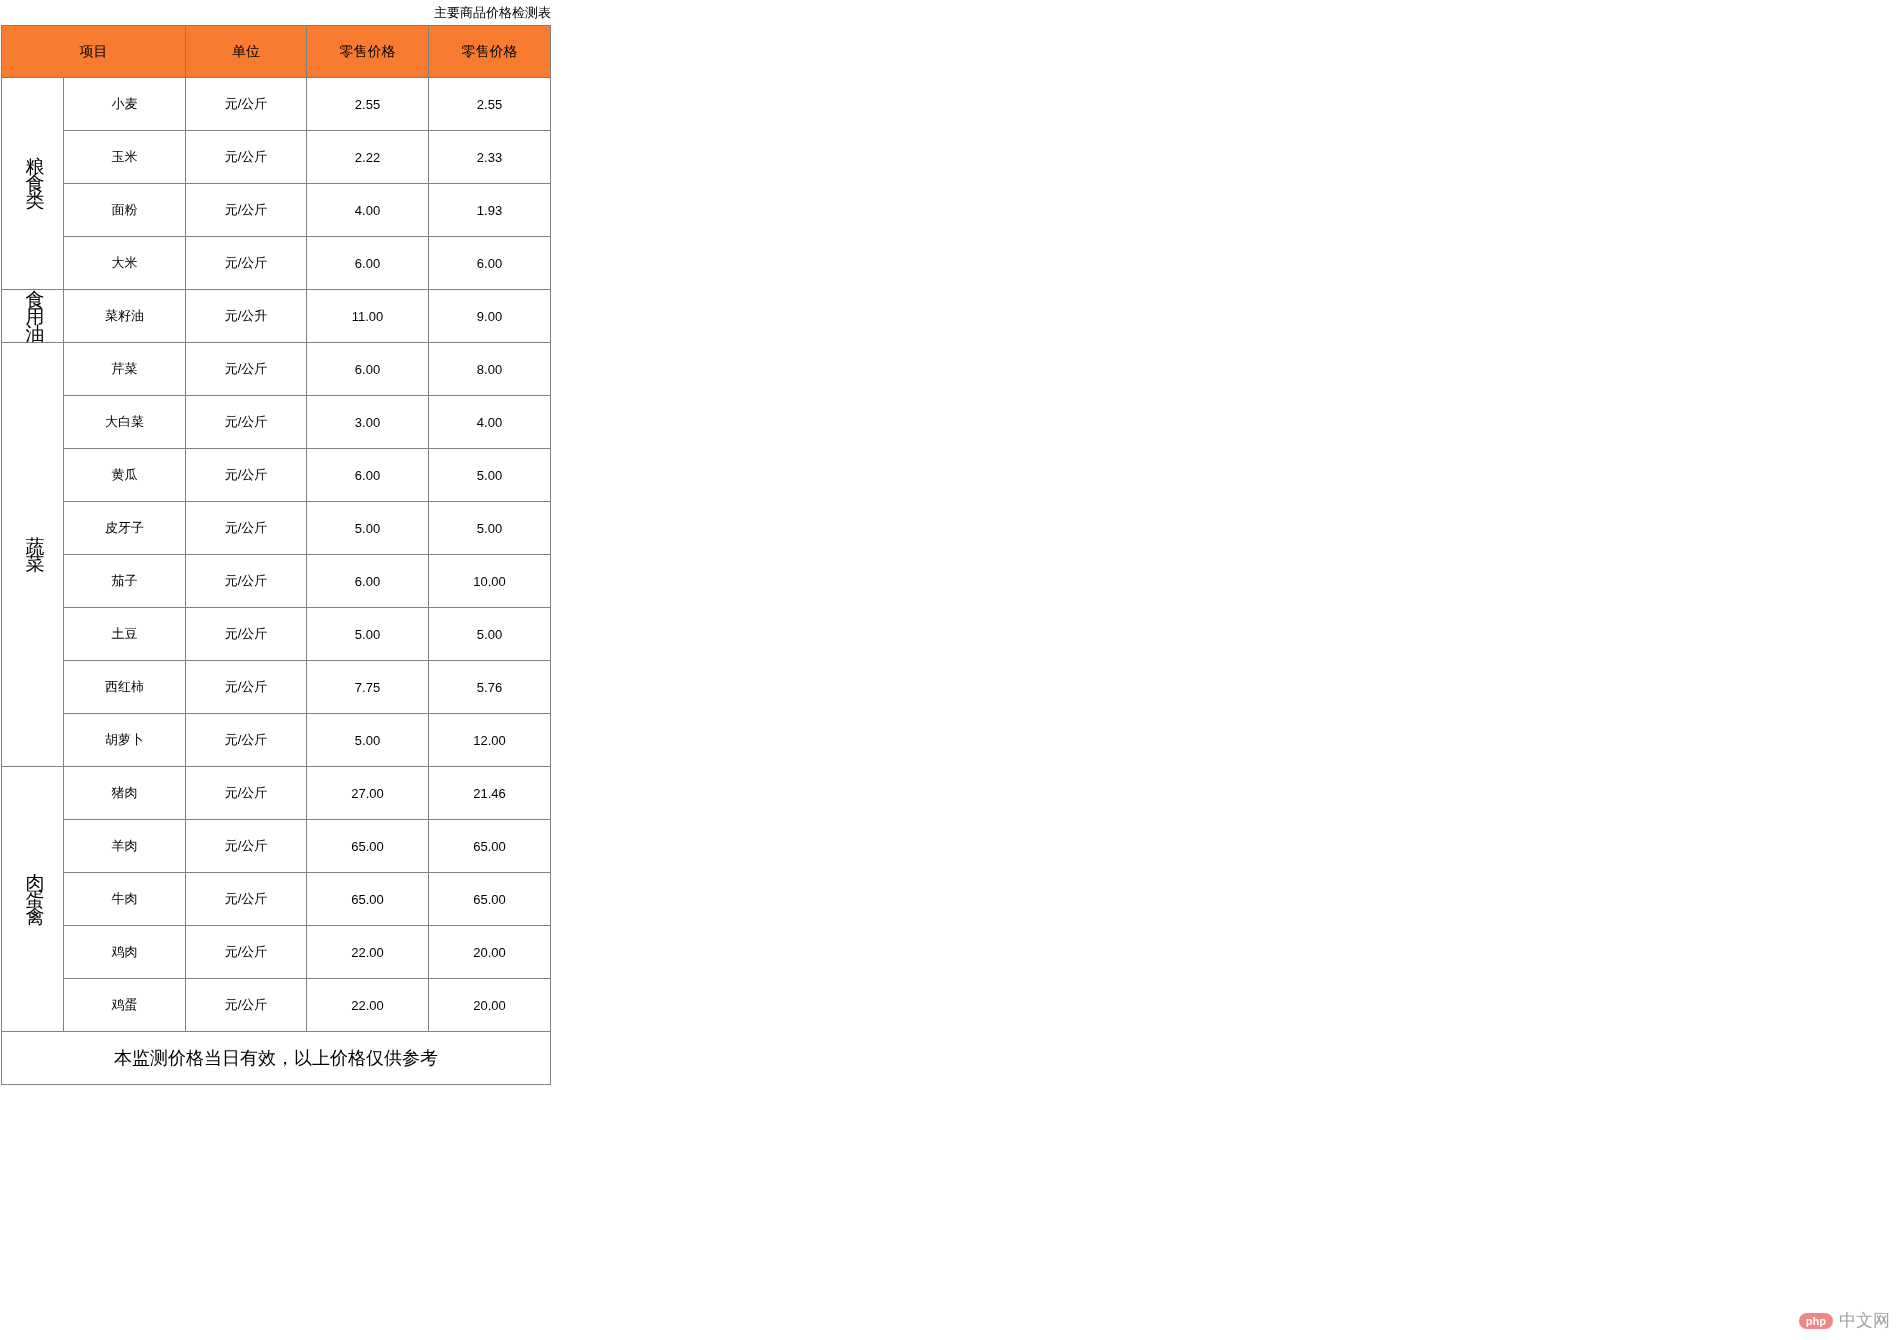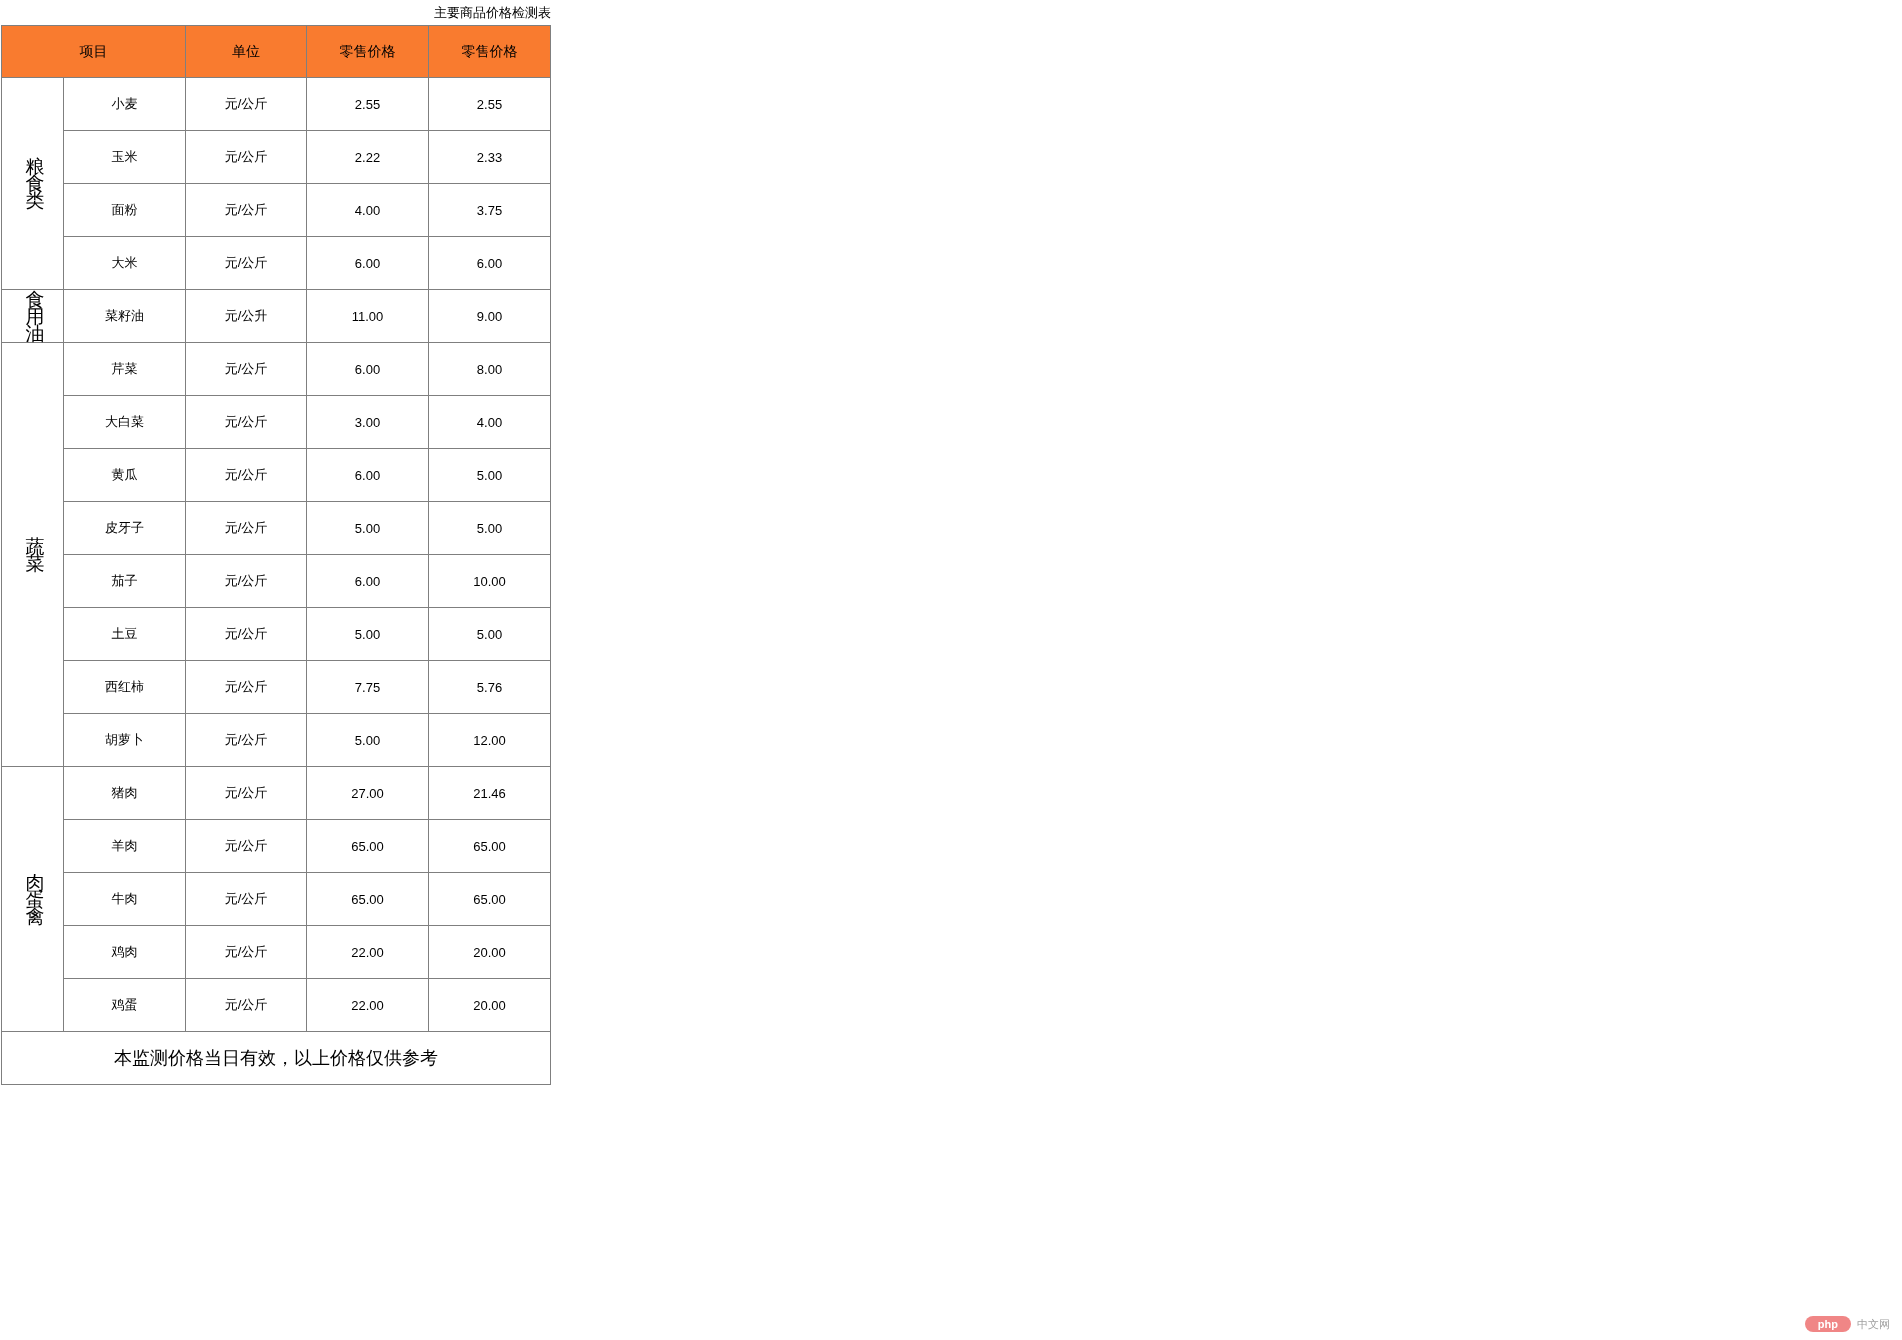--- a/index.html
+++ b/index.html
@@ -112,26 +112,26 @@
     gap: 6px;
     opacity: 0.95;
   }
   .watermark .php-badge {
     display: inline-block;
     background: #f08080;
     color: #ffffff;
     font-size: 11px;
     font-weight: bold;
     line-height: 14px;
-    padding: 1px 13px;
+    padding: 1px 7px;
     border-radius: 9px;
     font-family: "Liberation Sans", sans-serif;
   }
   .watermark .wm-text {
-    font-size: 11px;
+    font-size: 17px;
     color: #9a9a9a;
   }
 </style>
 </head>
 <body>
 
 <div class="page">
 
   <div class="table-caption">主要商品价格检测表</div>
 
@@ -162,21 +162,21 @@
         <tr>
           <td>玉米</td>
           <td>元/公斤</td>
           <td>2.22</td>
           <td>2.33</td>
         </tr>
         <tr>
           <td>面粉</td>
           <td>元/公斤</td>
           <td>4.00</td>
-          <td>3.75</td>
+          <td>1.93</td>
         </tr>
         <tr>
           <td>大米</td>
           <td>元/公斤</td>
           <td>6.00</td>
           <td>6.00</td>
         </tr>
         <tr>
           <td class="cat-cell" rowspan="1"><span class="vtext">食用油</span></td>
           <td>菜籽油</td>

